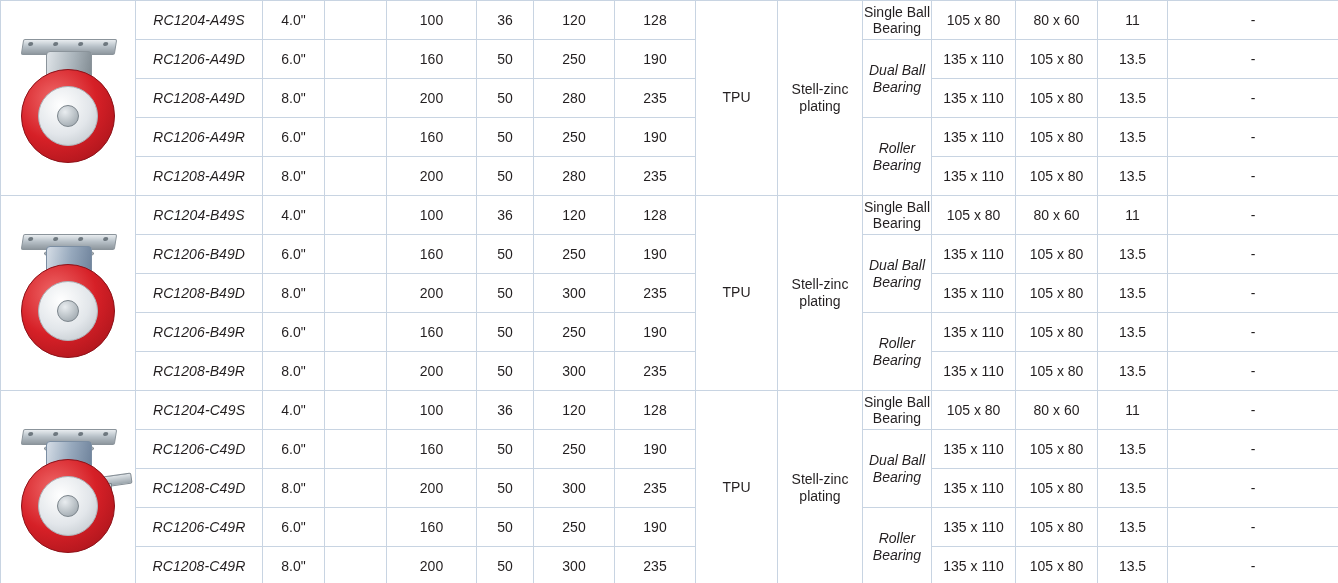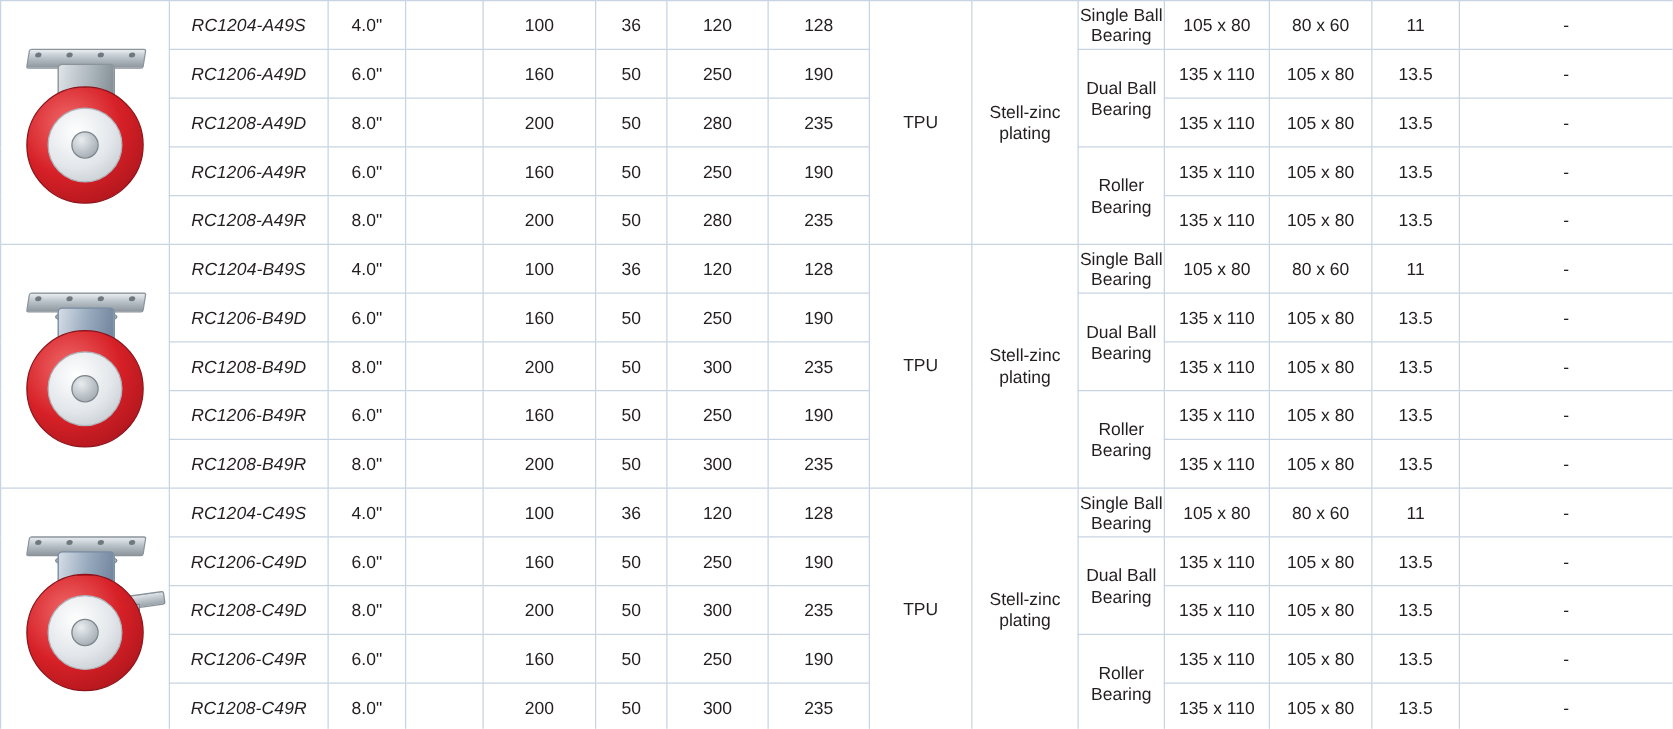--- a/index.html
+++ b/index.html
@@ -52,21 +52,21 @@
     background: #ffffff;
   }
   .caster-art {
     position: relative;
     width: 133px;
     height: 100%;
     min-height: 150px;
   }
   .model-cell { font-size: 14px; letter-spacing: .1px; font-style: italic; }
   .bearing-small { font-size: 11px; line-height: 1.15; border-radius: 14px; }
-  .bearing-cell  { font-size: 14px; line-height: 1.2; }
+  .bearing-cell  { font-size: 14px; line-height: 1.2; font-style: italic; }
   .grp-cell { font-size: 14px; line-height: 1.25; }
   .dash { color: #231f20; }
 
   
   .caster {
     position: absolute;
     left: 50%;
     top: 50%;
     transform: translate(-50%, -50%);
     width: 120px;

